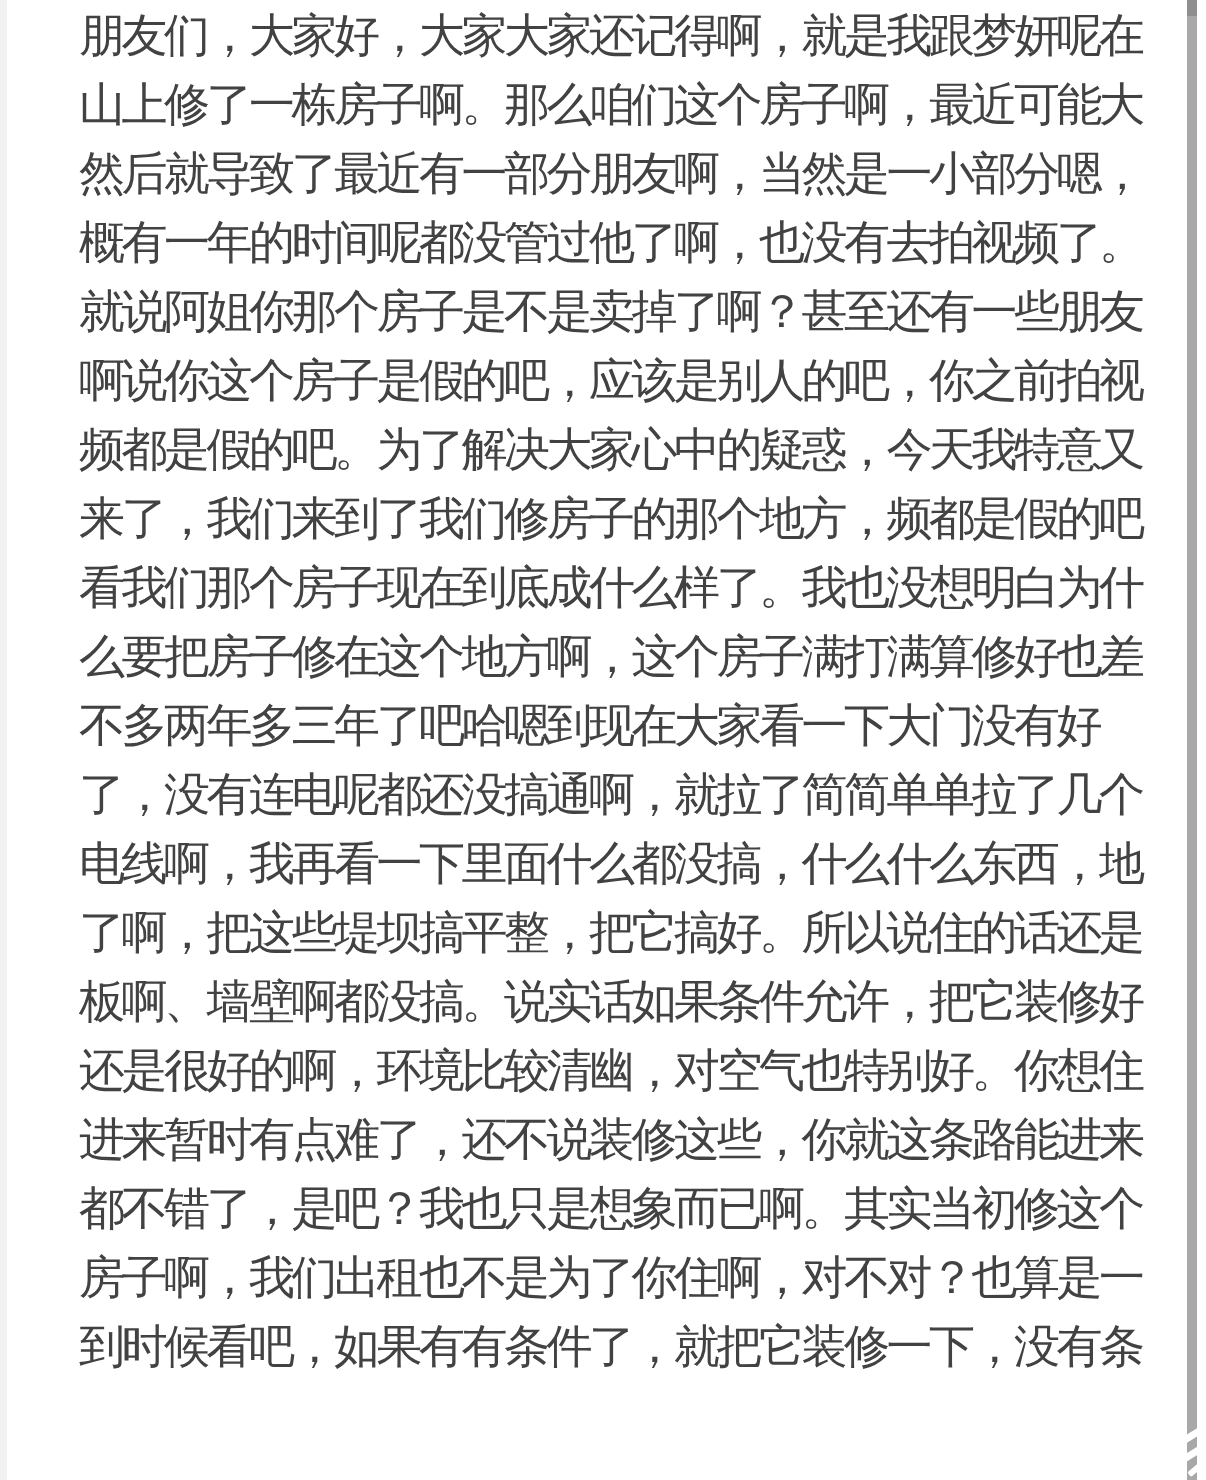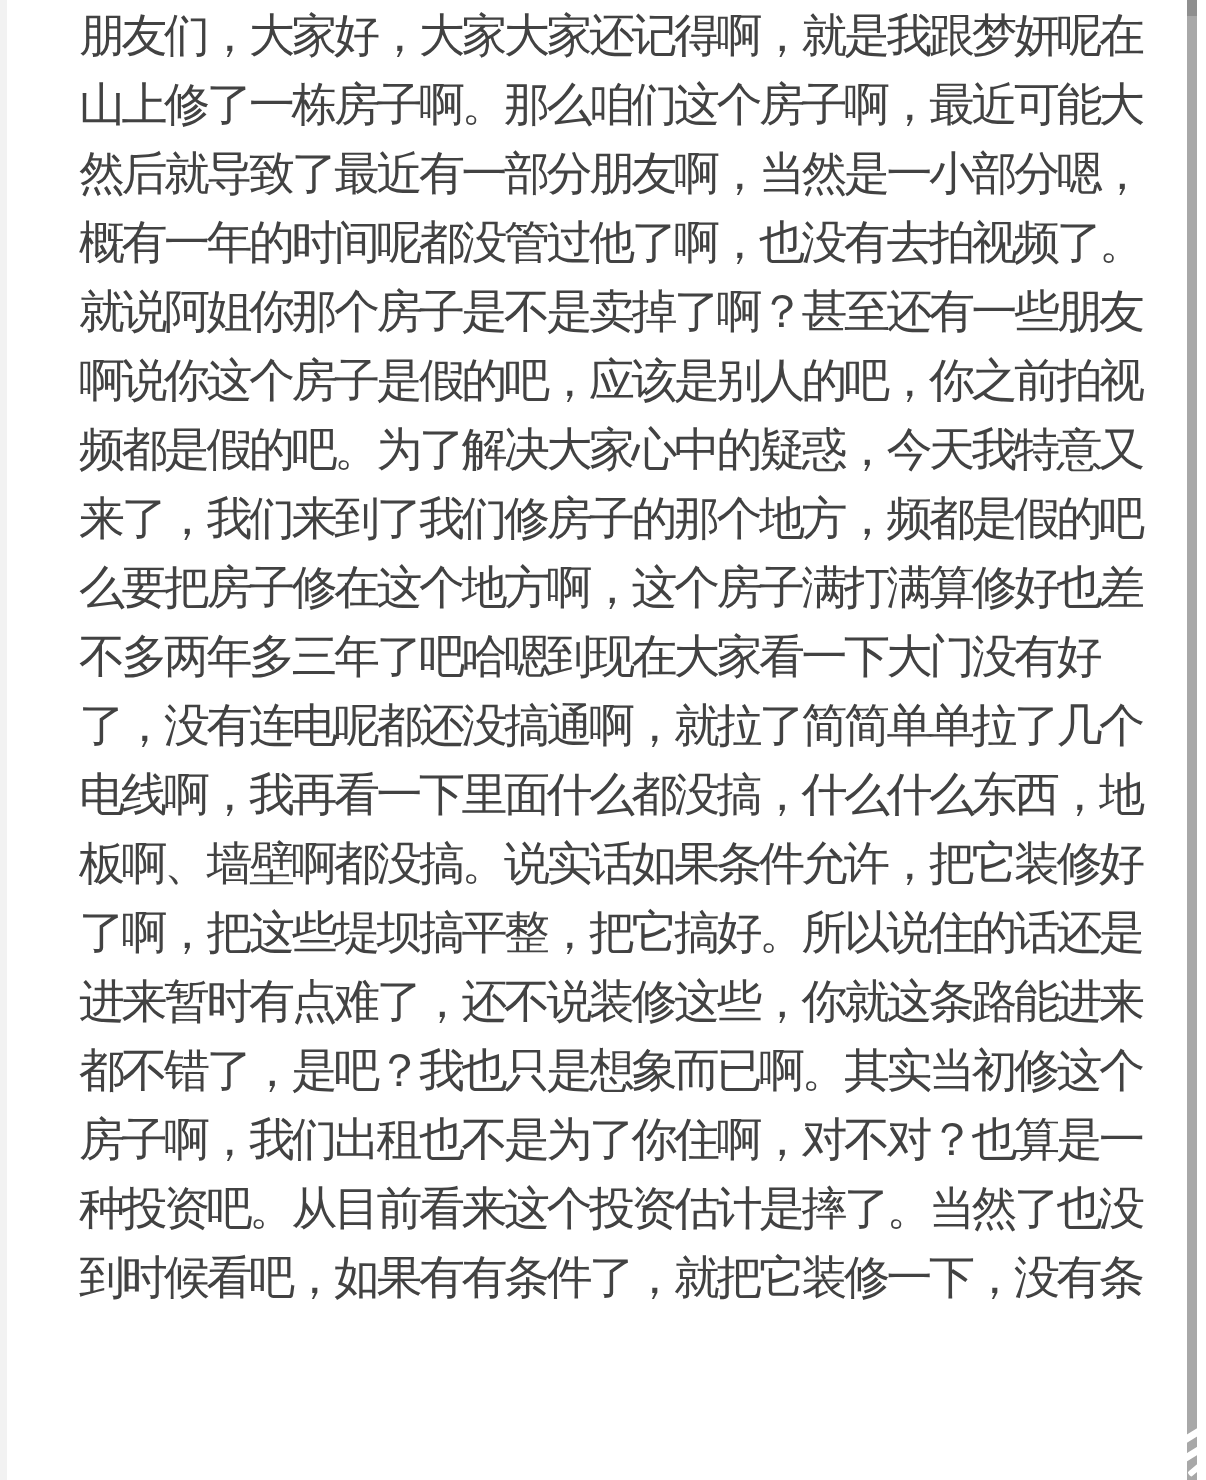--- a/index.html
+++ b/index.html
@@ -95,30 +95,31 @@
 
 <div class="transcript">
   <div class="text-line">朋友们，大家好，大家大家还记得啊，就是我跟梦妍呢在</div>
   <div class="text-line">山上修了一栋房子啊。那么咱们这个房子啊，最近可能大</div>
   <div class="text-line">然后就导致了最近有一部分朋友啊，当然是一小部分嗯，</div>
   <div class="text-line">概有一年的时间呢都没管过他了啊，也没有去拍视频了。</div>
   <div class="text-line">就说阿姐你那个房子是不是卖掉了啊？甚至还有一些朋友</div>
   <div class="text-line">啊说你这个房子是假的吧，应该是别人的吧，你之前拍视</div>
   <div class="text-line">频都是假的吧。为了解决大家心中的疑惑，今天我特意又</div>
   <div class="text-line">来了，我们来到了我们修房子的那个地方，频都是假的吧</div>
+  <div class="text-line">看我们那个房子现在到底成什么样了。我也没想明白为什</div>
   <div class="text-line">么要把房子修在这个地方啊，这个房子满打满算修好也差</div>
   <div class="text-line">不多两年多三年了吧哈嗯到现在大家看一下大门没有好</div>
   <div class="text-line">了，没有连电呢都还没搞通啊，就拉了简简单单拉了几个</div>
   <div class="text-line">电线啊，我再看一下里面什么都没搞，什么什么东西，地</div>
+  <div class="text-line">了啊，把这些堤坝搞平整，把它搞好。所以说住的话还是</div>
   <div class="text-line">板啊、墙壁啊都没搞。说实话如果条件允许，把它装修好</div>
-  <div class="text-line">了啊，把这些堤坝搞平整，把它搞好。所以说住的话还是</div>
+  <div class="text-line">还是很好的啊，环境比较清幽，对空气也特别好。你想住</div>
   <div class="text-line">进来暂时有点难了，还不说装修这些，你就这条路能进来</div>
   <div class="text-line">都不错了，是吧？我也只是想象而已啊。其实当初修这个</div>
   <div class="text-line">房子啊，我们出租也不是为了你住啊，对不对？也算是一</div>
-  <div class="text-line">种投资吧。从目前看来这个投资估计是摔了。当然了也没</div>
   <div class="text-line">到时候看吧，如果有有条件了，就把它装修一下，没有条</div>
 </div>
 
 <div class="scrollbar-track">
   <div class="scrollbar-cap"></div>
   <div class="watermark-strokes">
     <div class="wm-stroke s1"></div>
     <div class="wm-stroke s2"></div>
     <div class="wm-stroke s3"></div>
   </div>

